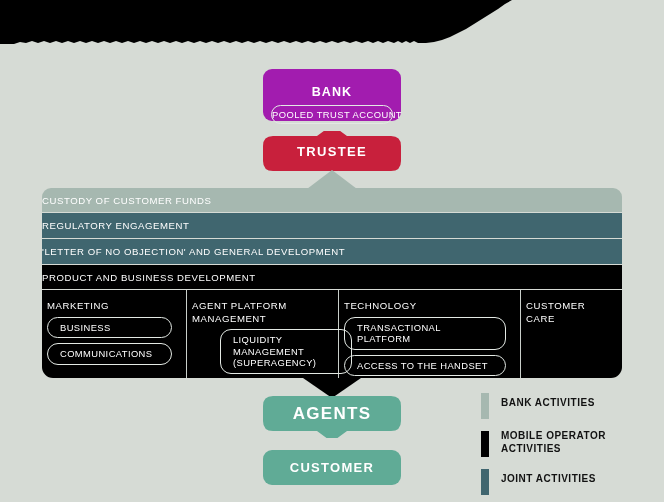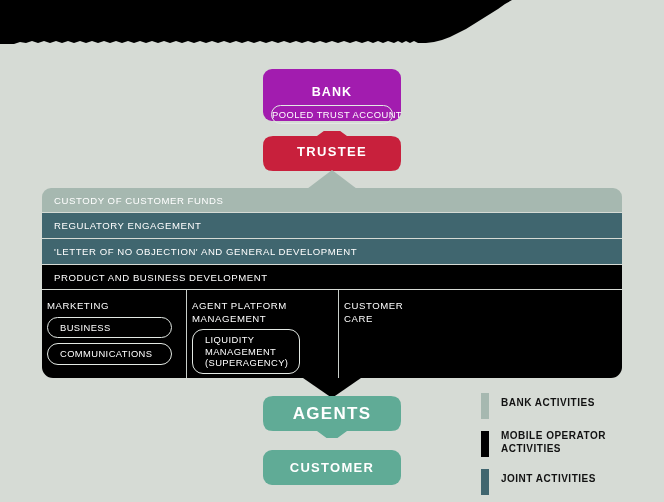--- a/index.html
+++ b/index.html
@@ -93,21 +93,20 @@
     top: 170px;
     width: 58px;
     height: 22px;
   }
 
   
   .bar {
     left: 42px;
     width: 580px;
     box-sizing: border-box;
-    padding-left: 12px;
     color: #ffffff;
     font-size: 9.6px;
     letter-spacing: 0.55px;
     display: flex;
     align-items: center;
   }
   .bar-custody {
     top: 188px; height: 24px;
     background: #a6b8b0;
     border-radius: 9px 9px 0 0;
@@ -162,21 +161,21 @@
     color: #ffffff;
     font-size: 9.4px;
     letter-spacing: 0.4px;
     padding: 4px 12px;
     margin-bottom: 5px;
     line-height: 11.5px;
     display: inline-block;
     white-space: pre-line;
   }
   .chip-w1 { width: 125px; }
-  .chip-w2 { width: 108px; }
+  .chip-w2 { width: 132px; margin-left: 28px; }
   .chip-w3 { width: 162px; }
 
   
   .arrow-down-black {
     left: 303px;
     top: 378px;
     width: 58px;
     height: 20px;
   }
 
@@ -309,20 +308,25 @@
       <div class="chip chip-w1">COMMUNICATIONS</div>
     </div>
 
     <div class="col col-agent">
       <div class="col-title">AGENT PLATFORM
 MANAGEMENT</div>
       <div class="chip chip-w2">LIQUIDITY MANAGEMENT
 (SUPERAGENCY)</div>
     </div>
 
+    <div class="col col-technology">
+      <div class="col-title">TECHNOLOGY</div>
+      <div class="chip chip-w3">TRANSACTIONAL PLATFORM</div>
+      <div class="chip chip-w3">ACCESS TO THE HANDSET</div>
+    </div>
 
     <div class="col col-customer">
       <div class="col-title">CUSTOMER
 CARE</div>
     </div>
 
   </div>
 
   <svg class="abs arrow-down-black" width="58" height="20" viewBox="0 0 58 20">
     <polygon points="0,0 58,0 29,20" fill="#000000"></polygon>

